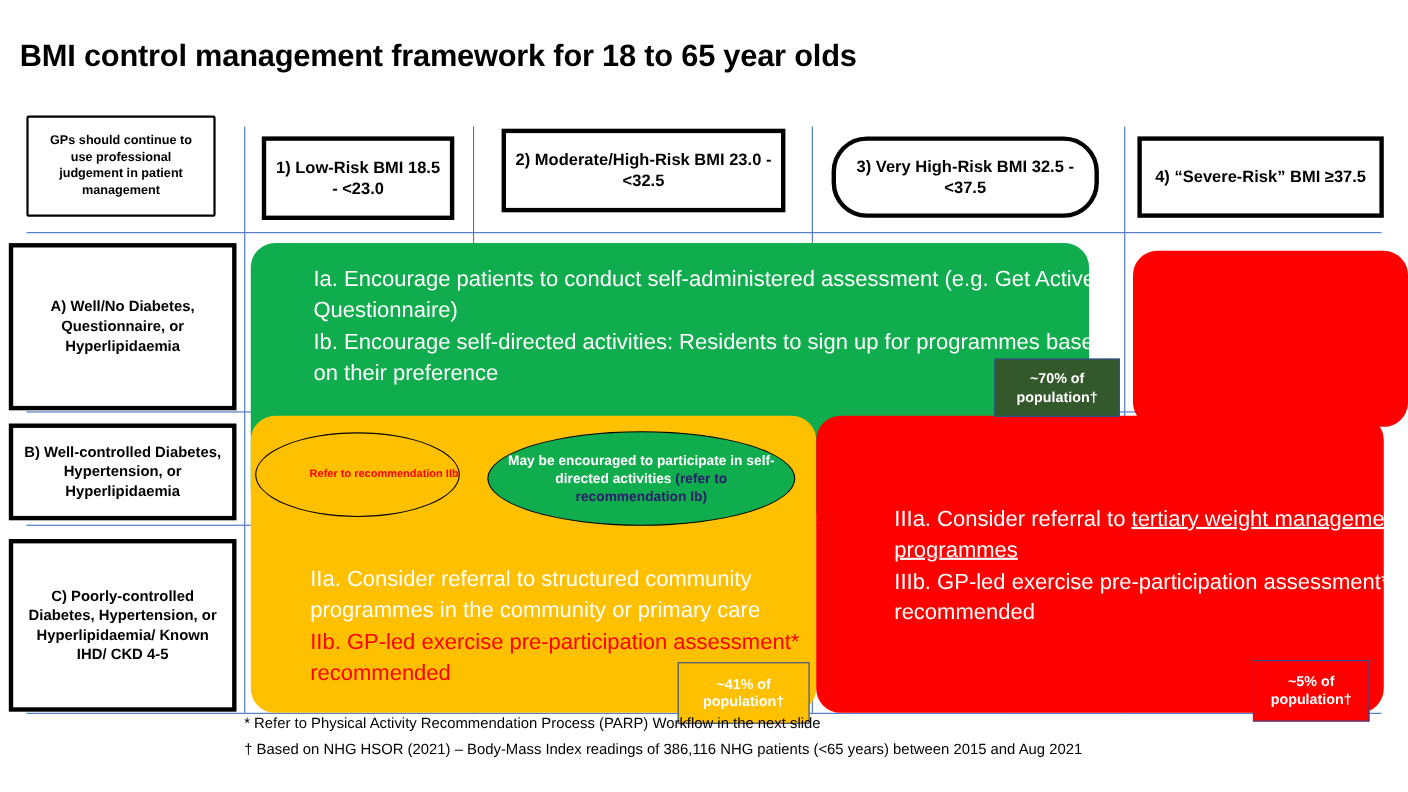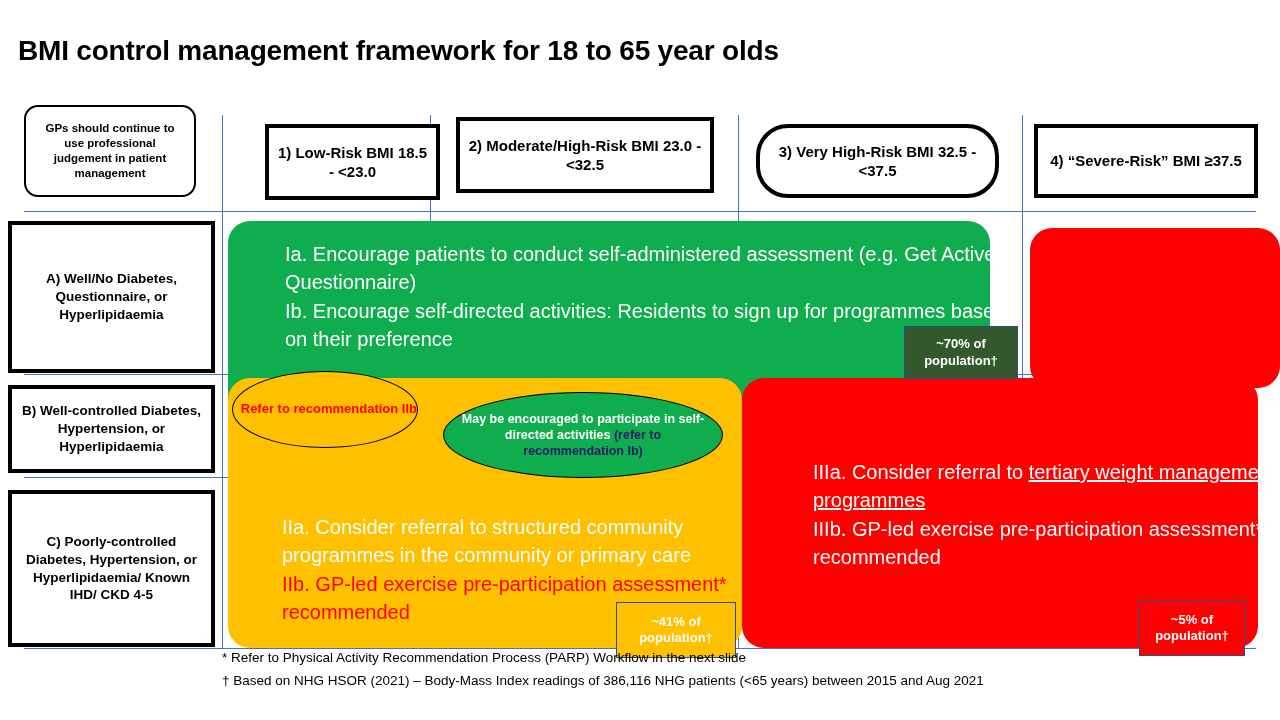--- a/index.html
+++ b/index.html
@@ -19,34 +19,34 @@
   }
 
   
   .gl { position: absolute; background: #4472C4; z-index: 3; }
   .gl-h { height: 1px; }
   .gl-v { width: 1px; }
 
   
   .note {
     position: absolute; left: 24px; top: 105px; width: 172px; height: 92px;
-    border: 2px solid #000; border-radius: 14px; background: #fff;
+    border: 2px solid #000; border-radius: 2px; background: #fff;
     display: flex; align-items: center; justify-content: center; text-align: center;
     font-size: 11.5px; font-weight: bold; line-height: 1.32; color: #000;
     padding: 4px 8px; z-index: 6;
   }
 
   
   .colhead {
     position: absolute; border: 4px solid #000; background: #fff;
     display: flex; align-items: center; justify-content: center; text-align: center;
     font-size: 15px; font-weight: bold; line-height: 1.3; color: #000;
     padding: 4px 6px; z-index: 6;
   }
-  #colhead-1 { left: 238px; top: 124px; width: 175px; height: 76px; margin-left: 27px; }
+  #colhead-1 { left: 238px; top: 124px; width: 175px; height: 76px; }
   #colhead-2 { left: 456px; top: 117px; width: 258px; height: 76px; }
   #colhead-3 { left: 756px; top: 124px; width: 243px; height: 74px; border-radius: 32px; }
   #colhead-4 { left: 1034px; top: 124px; width: 224px; height: 74px; }
 
   
   .rowlabel {
     position: absolute; left: 8px; border: 4px solid #000; background: #fff;
     display: flex; align-items: center; justify-content: center; text-align: center;
     font-size: 13.5px; font-weight: bold; line-height: 1.33; color: #000;
     padding: 4px 6px; z-index: 6;
@@ -73,22 +73,22 @@
   .red-line { color: #FF0000; }
   .u { text-decoration: underline; }
 
   
   .ellipse {
     position: absolute; z-index: 7; border: 1.5px solid #000; border-radius: 50%;
     display: flex; align-items: center; justify-content: flex-end; text-align: center;
     line-height: 1.3;
   }
   #ellipse-refer {
-    left: 232px; top: 371px; width: 186px; height: 77px;
-    background: #FFC000; color: #FF0000; font-size: 13px; font-weight: bold;
+    left: 232px; top: 393px; width: 186px; height: 77px;
+    background: #FFC000; color: #FF0000; font-size: 10px; font-weight: bold;
   }
   #ellipse-encourage {
     left: 443px; top: 392px; width: 280px; height: 86px;
     background: #10AD4E; color: #fff; font-size: 12.5px; font-weight: bold;
     padding: 0 14px;
   }
   .purple { color: #2B1C6B; }
 
   
   .badge {

